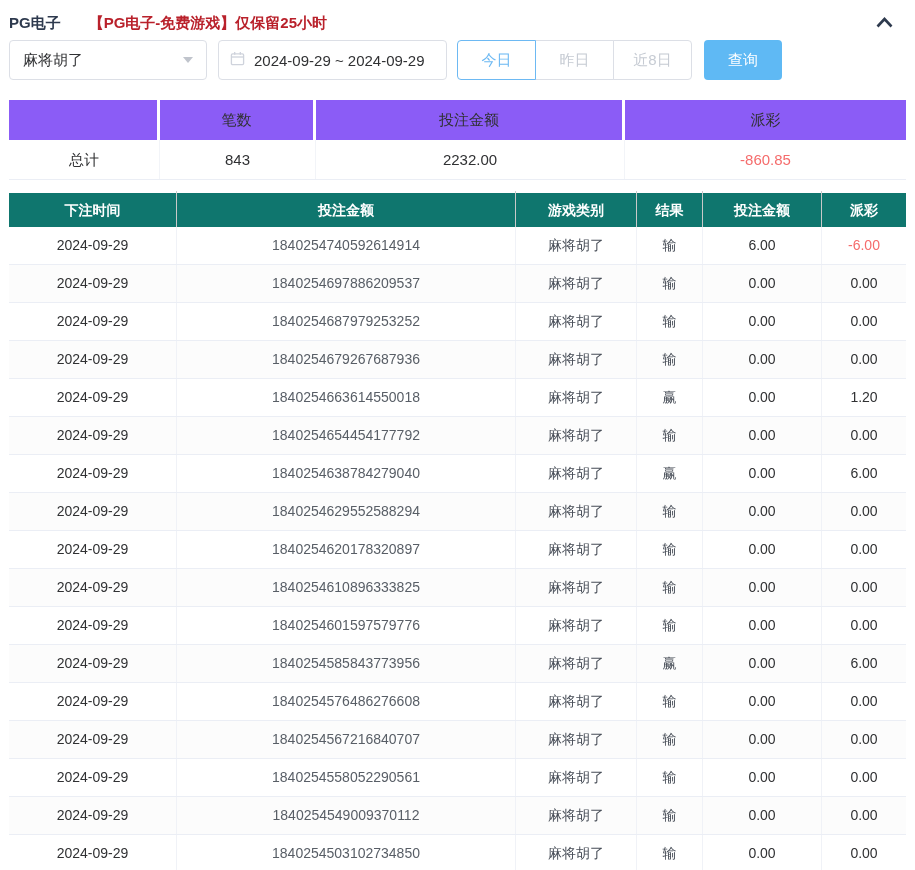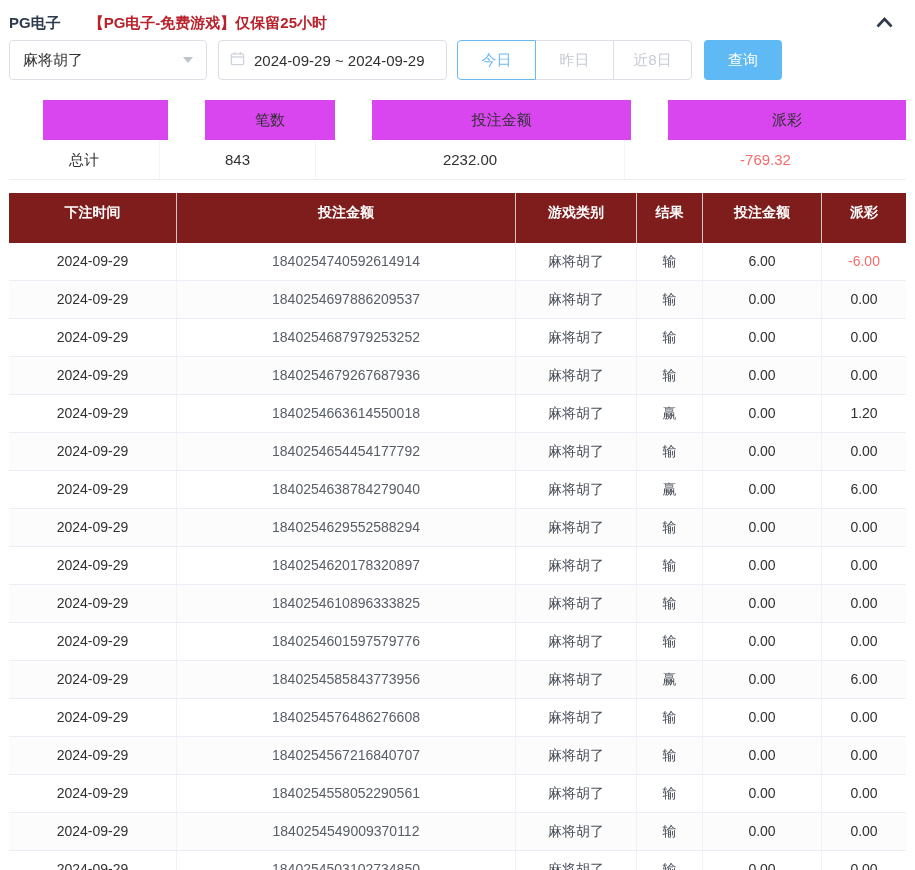--- a/index.html
+++ b/index.html
@@ -28,32 +28,32 @@
     background: #fff; border: 1px solid #dcdfe6; color: #c6cbd3; margin-left: -1px; cursor: pointer; }
   .btn-quick:first-child { border-radius: 4px 0 0 4px; margin-left: 0; }
   .btn-quick:last-child { border-radius: 0 4px 4px 0; }
   .btn-quick.active { border-color: #6db9f3; color: #6db9f3; position: relative; z-index: 1; }
   .query-btn { margin-left: 12px; width: 78px; height: 40px; background: #5fb9f4; color: #fff;
     font-size: 15px; border: none; border-radius: 4px; cursor: pointer; }
 
   
   .summary { margin-top: 20px; width: 897px; font-size: 15px; }
   .summary-header { display: flex; height: 40px; }
-  .summary-header .sh { background: #d946ef; color: #303133; line-height: 40px; text-align: center;
-    border-right: 3px solid #fff; margin-left: 34px; }
+  .summary-header .sh { background: #8b5cf6; color: #303133; line-height: 40px; text-align: center;
+    border-right: 3px solid #fff; }
   .summary-header .sh:last-child { border-right: none; }
   .summary-row { display: flex; height: 40px; line-height: 40px; text-align: center;
     color: #303133; border-bottom: 1px solid #ebeef5; }
   .summary-row .sd { border-right: 1px solid #f2f4f8; }
   .summary-row .sd:last-child { border-right: none; }
   .sc0 { width: 151px; } .sc1 { width: 156px; } .sc2 { width: 309px; } .sc3 { width: 281px; }
 
   
   .records { margin-top: 13px; width: 897px; }
-  .records-header { display: flex; height: 50px; background: #7f1d1d; }
+  .records-header { display: flex; height: 34px; background: #0f766e; align-items: center; }
   .records-header .th { color: #fff; font-weight: bold; font-size: 14px; line-height: 38px;
     text-align: center; border-right: 1px solid #c9c9c9; }
   .records-header .th:last-child { border-right: none; }
   .records-body .tr { display: flex; height: 38px; line-height: 37px; text-align: center;
     font-size: 14px; color: #474d57; border-bottom: 1px solid #ebeef5; background: #fff; justify-content: space-between; }
   .records-body .tr:nth-child(even) { background: #fcfcfc; }
   .records-body .td { border-right: 1px solid #f0f2f7; overflow: hidden; }
   .records-body .td:last-child { border-right: none; }
   .col0 { width: 168px; color: #303133; }
   .col1 { width: 339px; color: #585e66; }
@@ -108,21 +108,21 @@
     <div class="summary-header">
       <div class="sh sc0"></div>
       <div class="sh sc1">笔数</div>
       <div class="sh sc2">投注金额</div>
       <div class="sh sc3">派彩</div>
     </div>
     <div class="summary-row">
       <div class="sd sc0">总计</div>
       <div class="sd sc1">843</div>
       <div class="sd sc2">2232.00</div>
-      <div class="sd sc3 amount-check neg">-769.32</div>
+      <div class="sd sc3 amount-check neg">-860.85</div>
     </div>
   </div>
 
   <div class="records">
     <div class="records-header">
         <div class="th col0">下注时间</div>
         <div class="th col1">投注金额</div>
         <div class="th col2">游戏类别</div>
         <div class="th col3">结果</div>
         <div class="th col4">投注金额</div>

